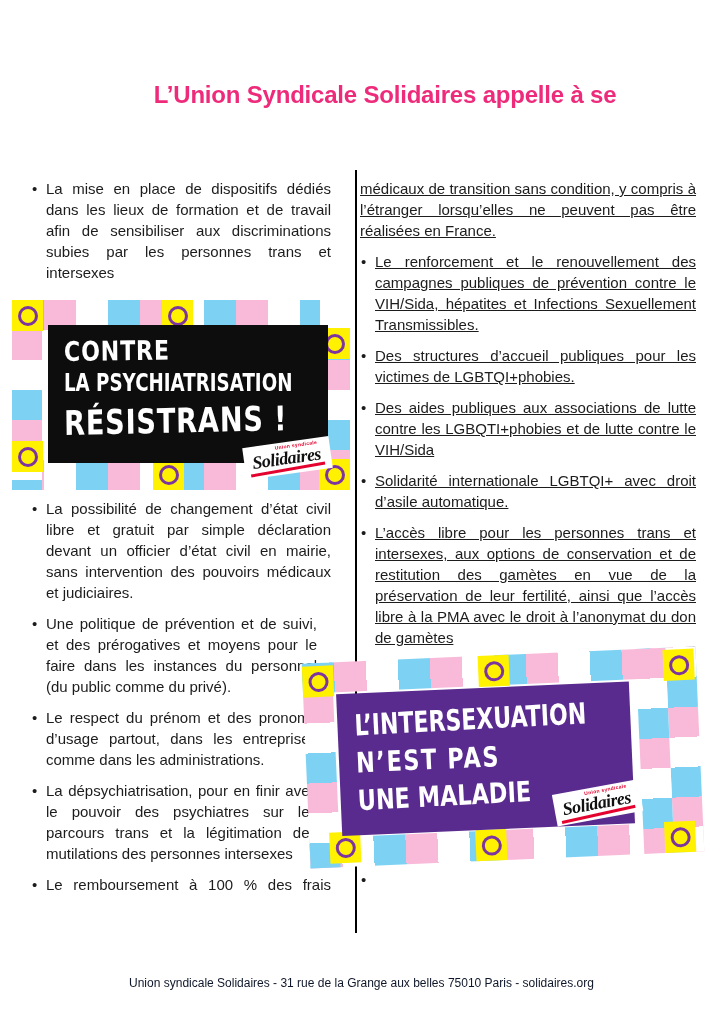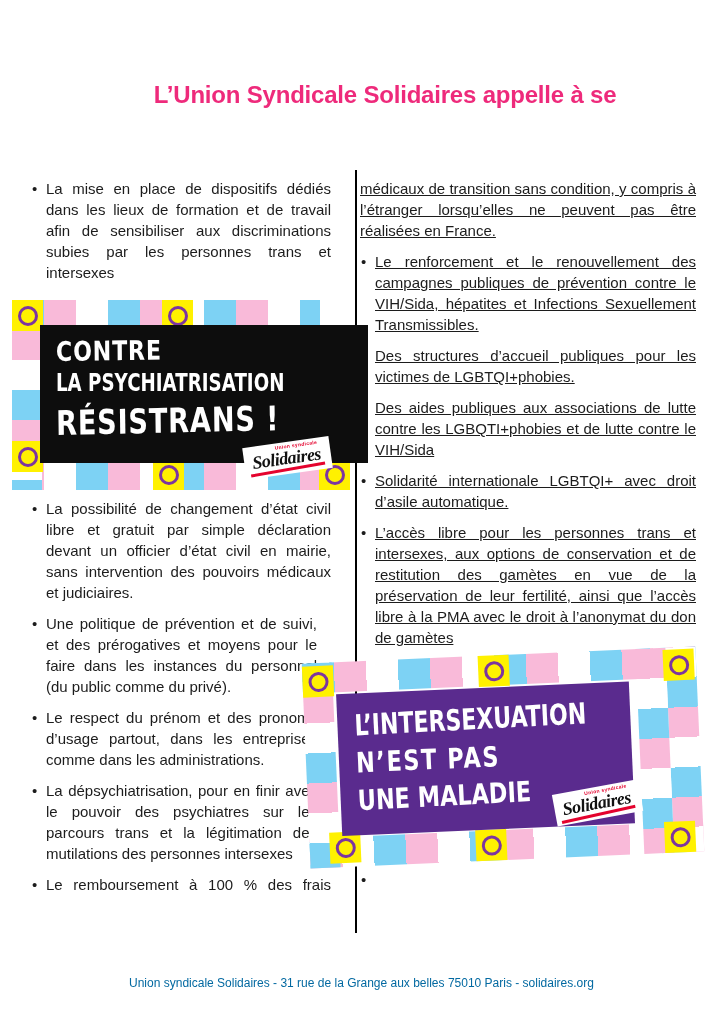--- a/index.html
+++ b/index.html
@@ -50,21 +50,21 @@
   .strip.r2 { top:0; bottom:0; right:30px; width:30px;
     background:repeating-linear-gradient(180deg,#F9BAD9 0 30px,#ffffff 30px 60px,#7DD2F4 60px 90px); }
   .ring {
     position:absolute; width:31px; height:31px; background:#FFF100;
     display:flex; align-items:center; justify-content:center;
   }
   .ring::after { content:""; width:14px; height:14px; border:3.5px solid #7C35A0; border-radius:50%; }
   .inner {
     position:absolute; color:#fff; font-family:"DejaVu Sans", sans-serif; font-weight:bold;
   }
-  .poster1 .inner { left:28px; top:25px; width:328px; height:138px; background:#0D0D0D; padding:11px 0 0 16px; }
+  .poster1 .inner { left:36px; top:25px; width:280px; height:138px; background:#0D0D0D; padding:11px 0 0 16px; }
   .poster2 .inner { left:33px; top:32px; width:293px; height:142px; background:#5A2B8E; padding:13px 0 0 17px; }
   .pline { transform-origin:0 50%; white-space:nowrap; }
   .p1a { font-size:27px; line-height:31px; letter-spacing:1px;  transform:scaleX(0.82) rotate(-0.6deg); }
   .p1b { font-size:24px; line-height:33px;                      transform:scaleX(0.76); }
   .p1c { font-size:34px; line-height:46px; letter-spacing:1px;  transform:scaleX(0.80) rotate(-1deg); }
   .p2a { font-size:29px; line-height:38px;                      transform:scaleX(0.76) rotate(-0.4deg); }
   .p2b { font-size:28px; line-height:38px; letter-spacing:2px;  transform:scaleX(0.80); }
   .p2c { font-size:28px; line-height:38px;                      transform:scaleX(0.80) rotate(-0.5deg); }
   
   .logo {
@@ -81,21 +81,21 @@
     display:block; font-family:"Liberation Serif", serif; font-style:italic; font-weight:bold;
     font-size:18px; color:#111; letter-spacing:-0.5px;
   }
   .logo-underline {
     position:absolute; left:5px; right:7px; bottom:4px; height:2.5px;
     background:#E4032E; transform:rotate(-2deg);
   }
   
   .footer {
     position:absolute; left:0; right:0; top:976px; text-align:center;
-    font-size:12px; color:#0369a1;
+    font-size:12px; color:#0f172a;
   }
 </style>
 </head>
 <body>
 
 <div class="page">
 
   <h1 class="title">
     <span>L’Union Syndicale Solidaires appelle à se</span><br>
   </h1>

